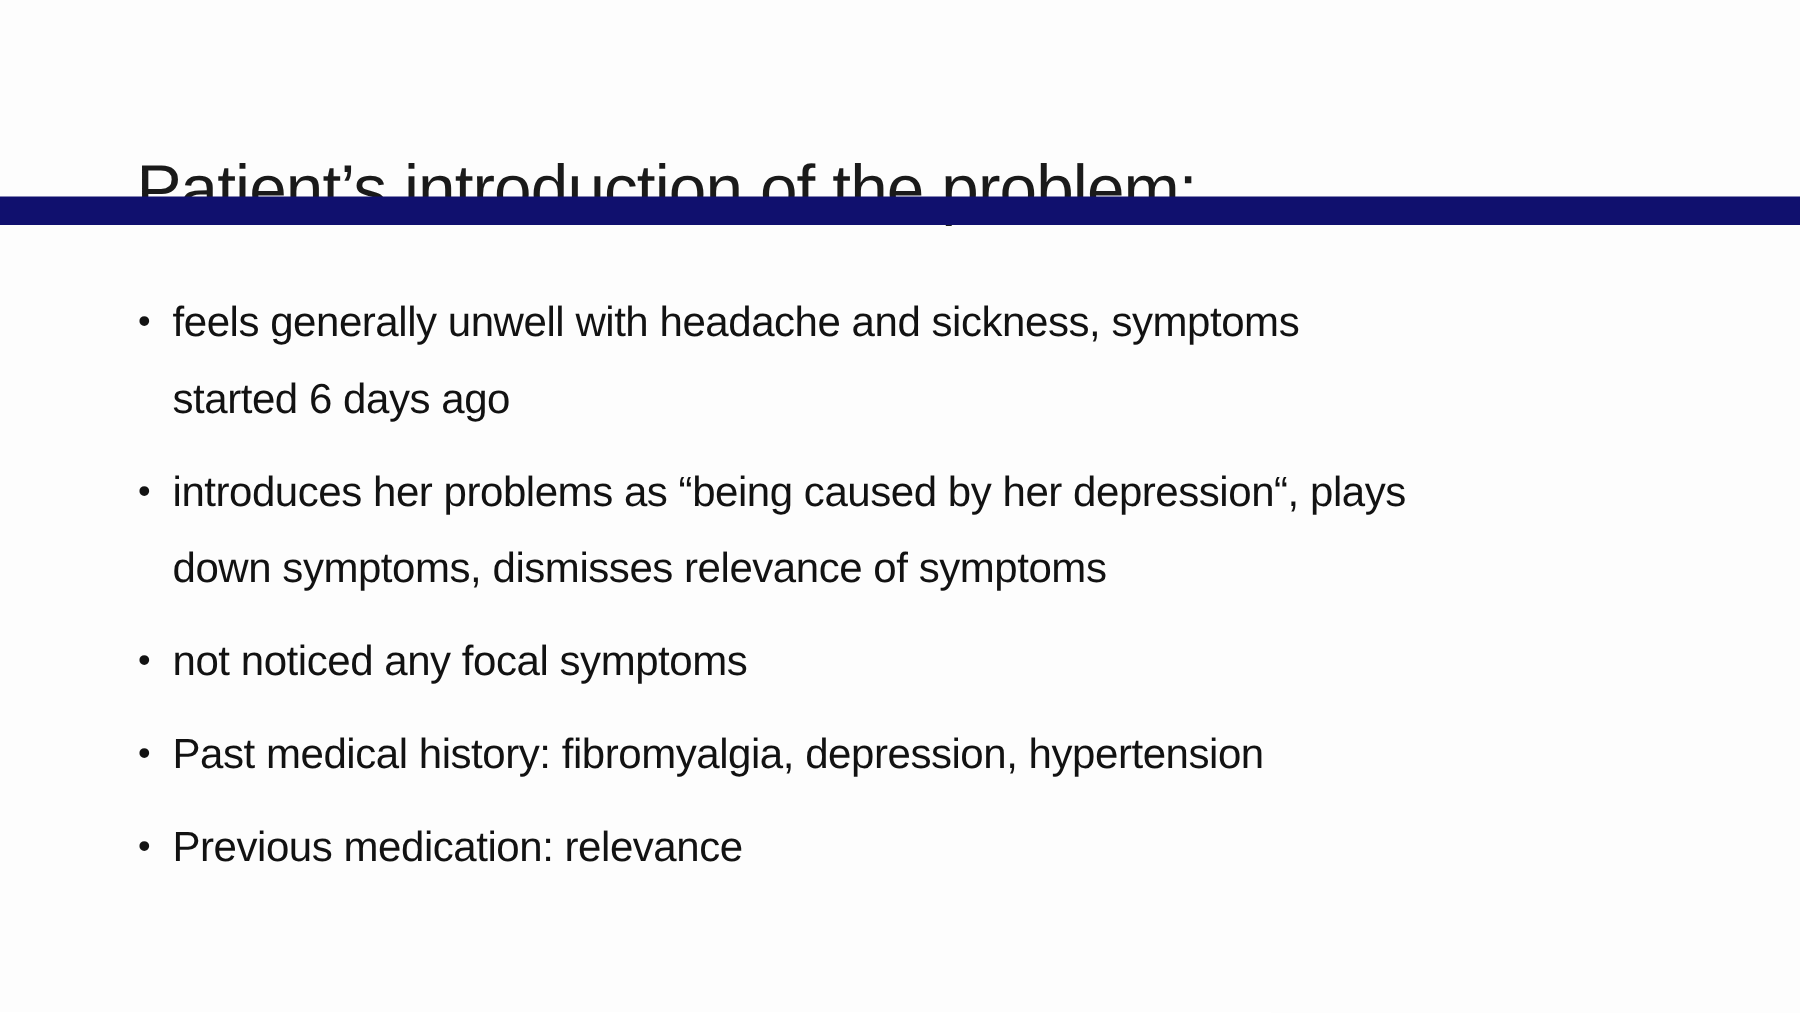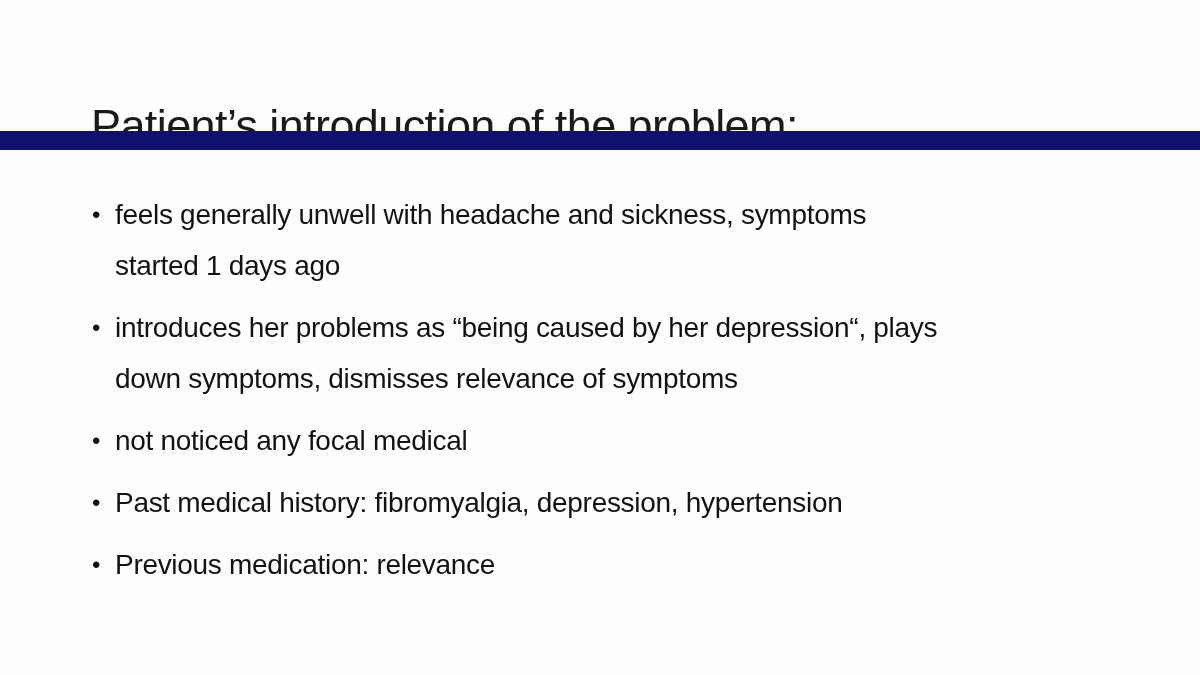--- a/index.html
+++ b/index.html
@@ -72,32 +72,32 @@
 
   <h1 class="slide-title">Patient’s introduction of the problem:</h1>
 
   <div class="title-divider"></div>
 
   <ul class="bullet-list">
 
     <li class="bullet-item">
       <span class="bullet-dot">•</span>
       <div class="bullet-text">feels generally unwell with headache and sickness, symptoms
-started 1 days ago</div>
+started 6 days ago</div>
     </li>
 
     <li class="bullet-item">
       <span class="bullet-dot">•</span>
       <div class="bullet-text">introduces her problems as “being caused by her depression“, plays
 down symptoms, dismisses relevance of symptoms</div>
     </li>
 
     <li class="bullet-item">
       <span class="bullet-dot">•</span>
-      <div class="bullet-text">not noticed any focal medical</div>
+      <div class="bullet-text">not noticed any focal symptoms</div>
     </li>
 
     <li class="bullet-item">
       <span class="bullet-dot">•</span>
       <div class="bullet-text">Past medical history: fibromyalgia, depression, hypertension</div>
     </li>
 
     <li class="bullet-item">
       <span class="bullet-dot">•</span>
       <div class="bullet-text">Previous medication: relevance</div>

